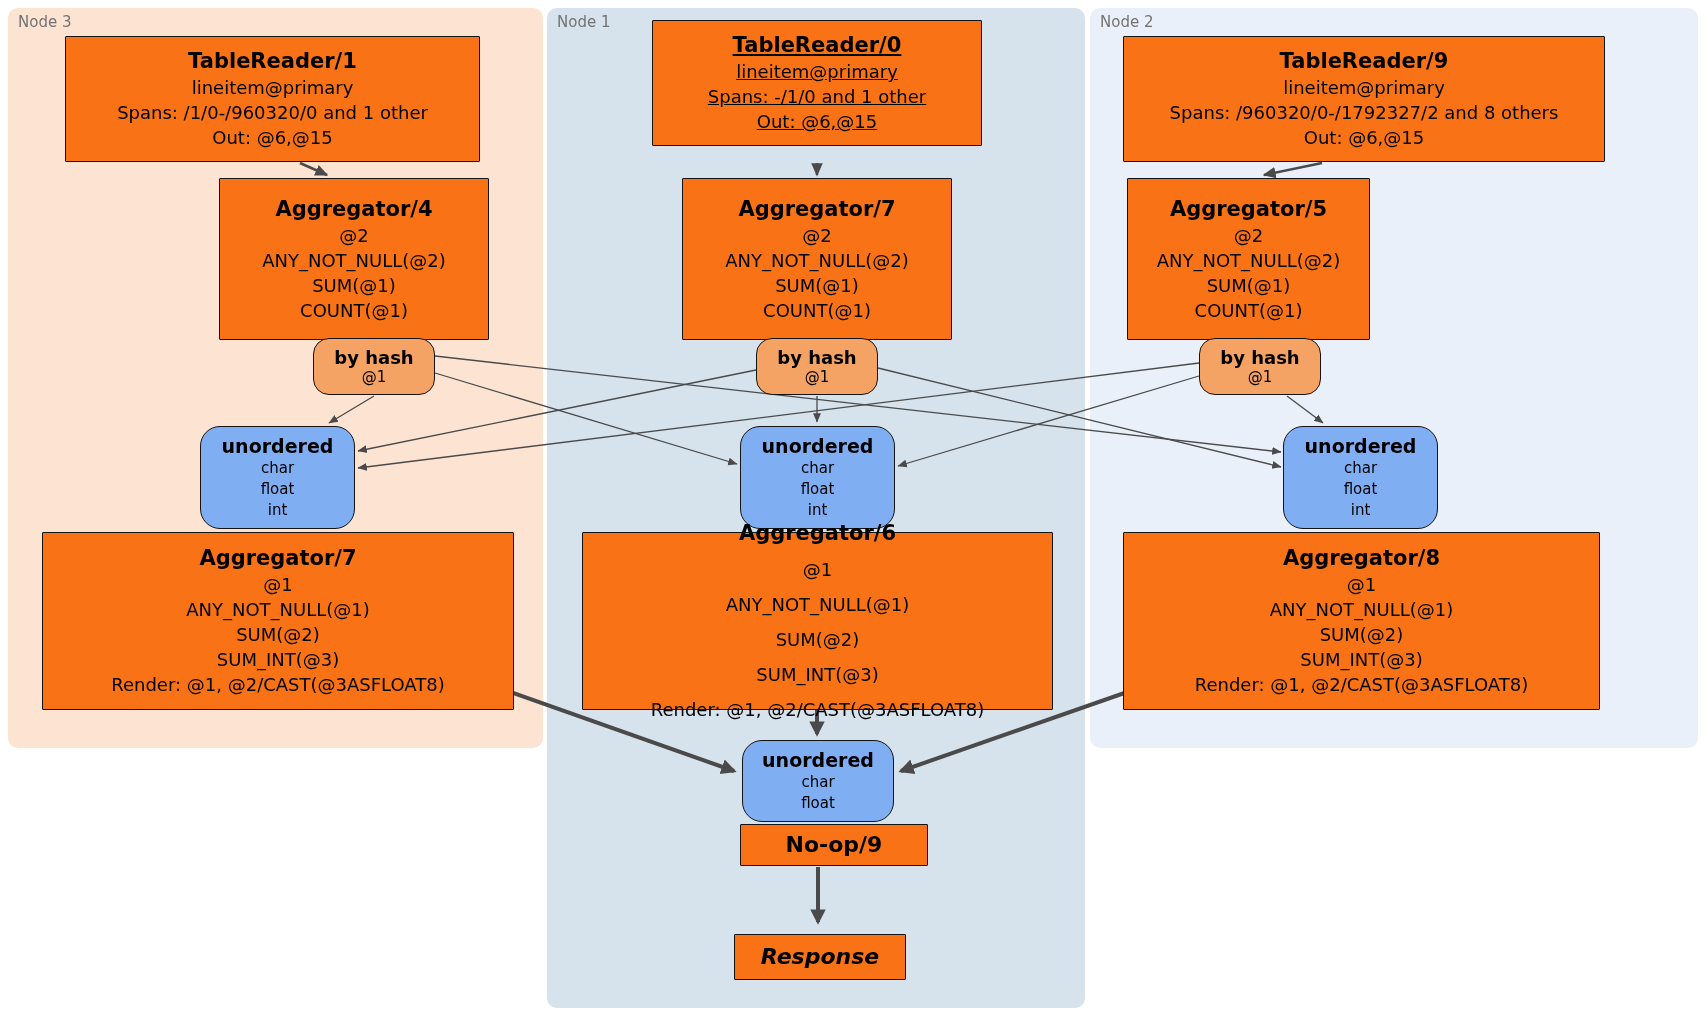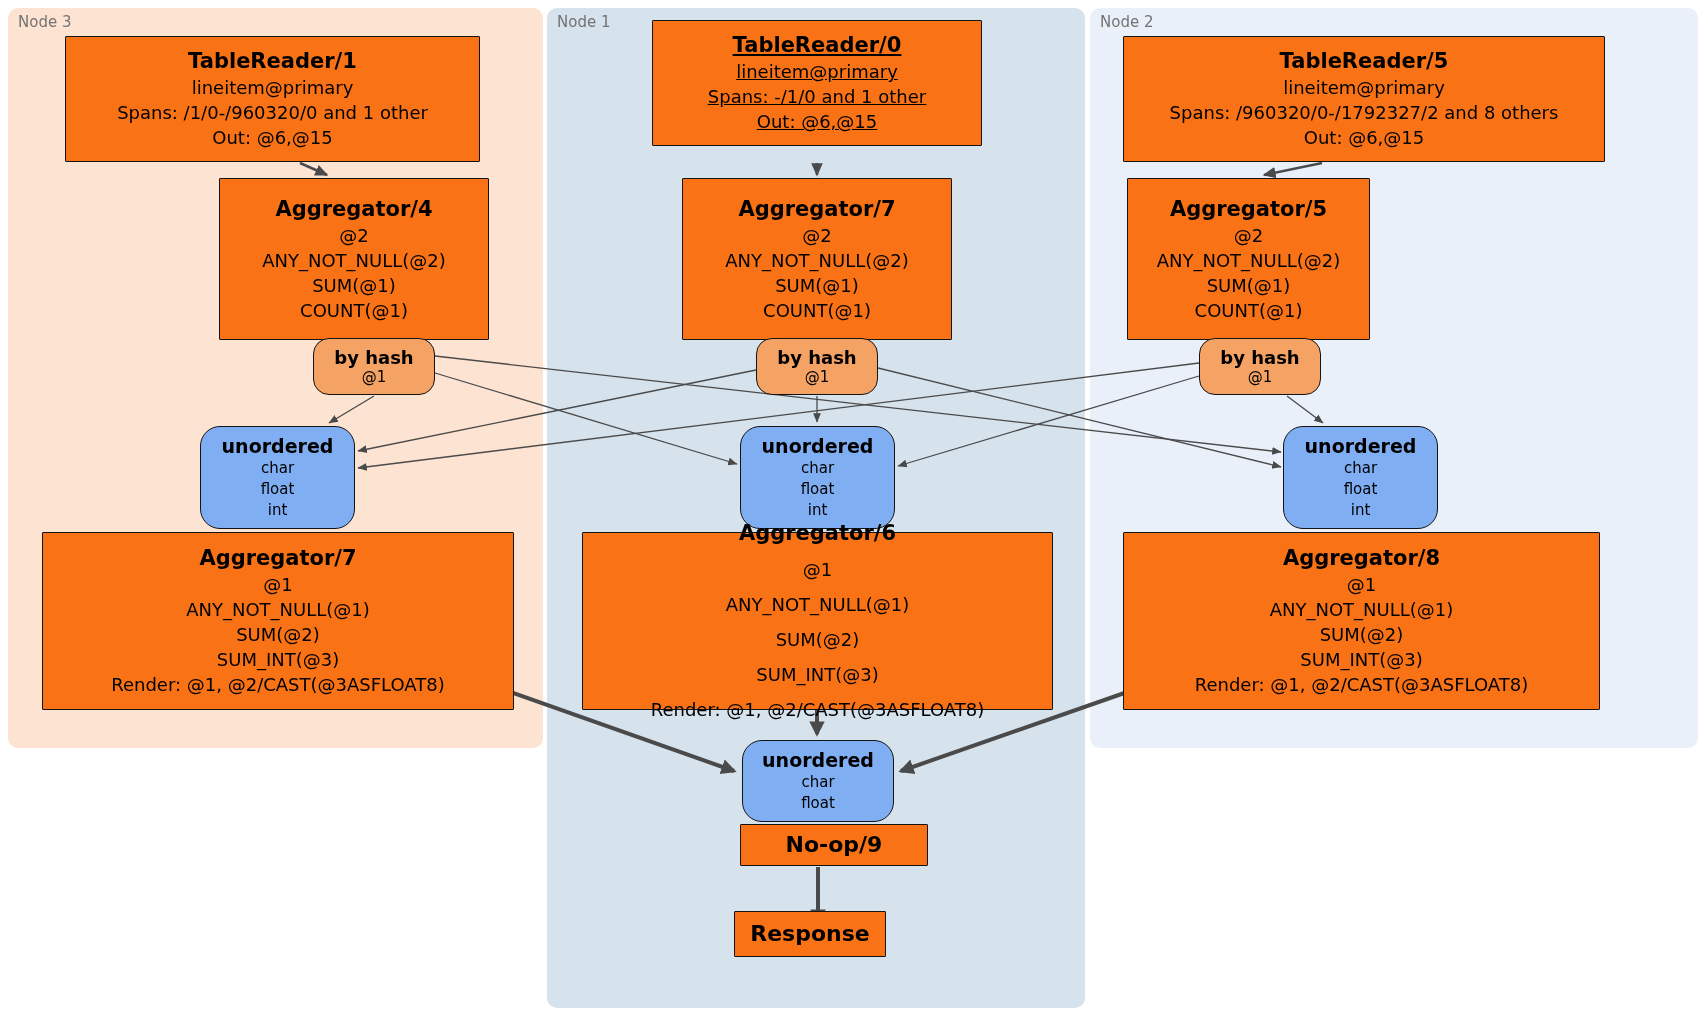--- a/index.html
+++ b/index.html
@@ -34,21 +34,21 @@
   #agg6{left:582px;top:532px;width:471px;height:178px;gap:10px;}
   #agg8{left:1123px;top:532px;width:477px;height:178px;}
   #bhL{left:313px;top:338px;width:122px;height:57px;}
   #bhC{left:756px;top:338px;width:122px;height:57px;}
   #bhR{left:1199px;top:338px;width:122px;height:57px;}
   #unL{left:200px;top:426px;width:155px;height:103px;}
   #unC{left:740px;top:426px;width:155px;height:103px;}
   #unR{left:1283px;top:426px;width:155px;height:103px;}
   #unF{left:742px;top:740px;width:152px;height:82px;}
   #noop{left:740px;top:824px;width:188px;height:42px;}
-  #resp{left:734px;top:911px;width:152px;height:46px;}
+  #resp{left:734px;top:934px;width:172px;height:46px;font-style:italic;}
 </style>
 </head>
 <body>
 
 <div id="canvas">
 
   <div class="region" id="region-node3">
     <div class="region-label">Node 3</div>
   </div>
   <div class="region" id="region-node1">
@@ -98,21 +98,21 @@
     <div class="line">Spans: /1/0-/960320/0 and 1 other</div>
     <div class="line">Out: @6,@15</div>
   </div>
   <div class="box" id="tr0">
     <div class="title">TableReader/0</div>
     <div class="line">lineitem@primary</div>
     <div class="line">Spans: -/1/0 and 1 other</div>
     <div class="line">Out: @6,@15</div>
   </div>
   <div class="box" id="tr2">
-    <div class="title">TableReader/5</div>
+    <div class="title">TableReader/9</div>
     <div class="line">lineitem@primary</div>
     <div class="line">Spans: /960320/0-/1792327/2 and 8 others</div>
     <div class="line">Out: @6,@15</div>
   </div>
 
   <div class="box" id="agg4">
     <div class="title">Aggregator/4</div>
     <div class="line">@2</div>
     <div class="line">ANY_NOT_NULL(@2)</div>
     <div class="line">SUM(@1)</div>

